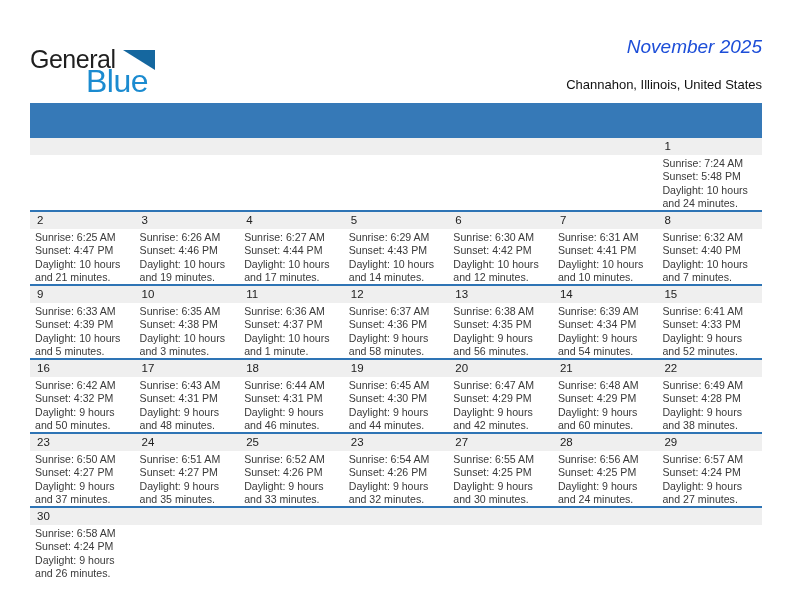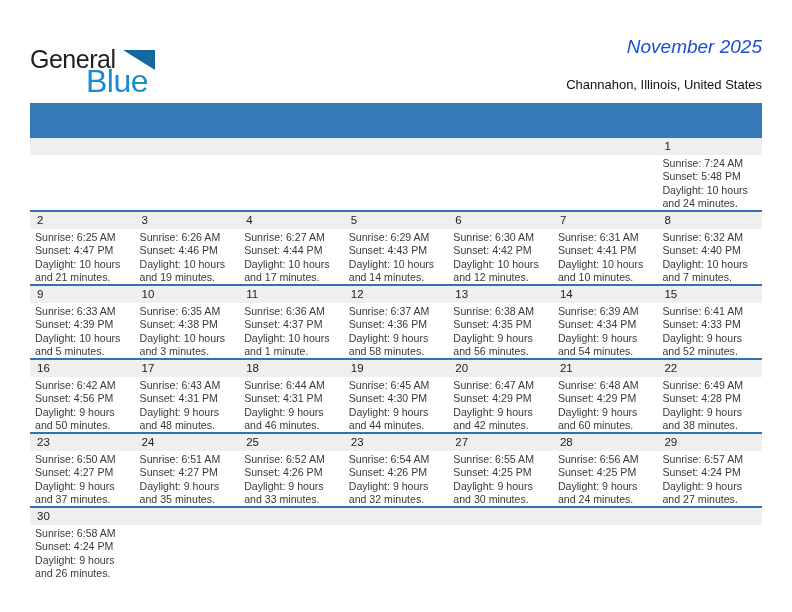--- a/index.html
+++ b/index.html
@@ -249,21 +249,21 @@
               <div class="day-line">Daylight: 9 hours</div>
               <div class="day-line">and 52 minutes.</div>
             </div>
           </div>
         </div>
         <div class="week-row">
           <div class="day-cell">
             <span class="day-number">16</span>
             <div class="day-lines">
               <div class="day-line">Sunrise: 6:42 AM</div>
-              <div class="day-line">Sunset: 4:56 PM</div>
+              <div class="day-line">Sunset: 4:32 PM</div>
               <div class="day-line">Daylight: 9 hours</div>
               <div class="day-line">and 50 minutes.</div>
             </div>
           </div>
           <div class="day-cell">
             <span class="day-number">17</span>
             <div class="day-lines">
               <div class="day-line">Sunrise: 6:43 AM</div>
               <div class="day-line">Sunset: 4:31 PM</div>
               <div class="day-line">Daylight: 9 hours</div>

